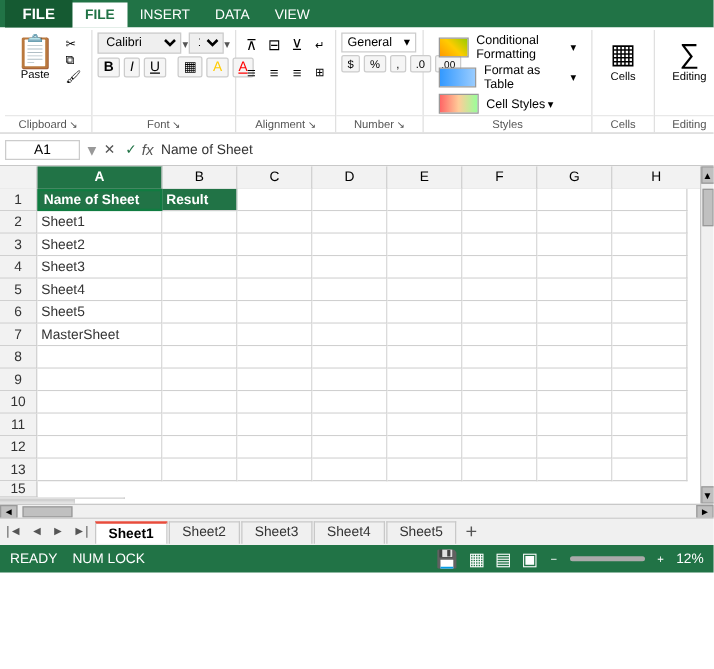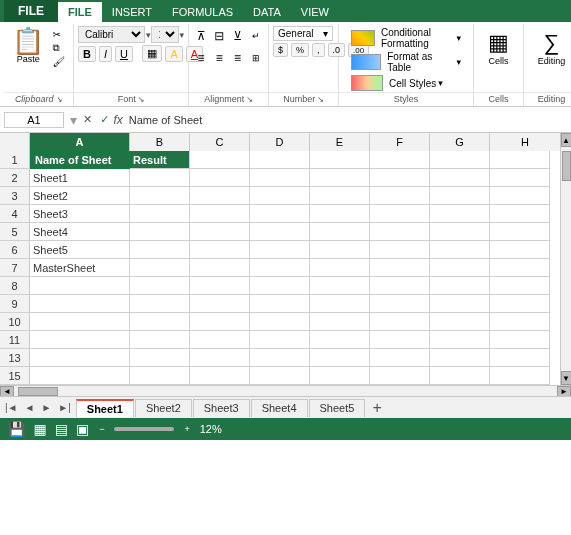--- a/index.html
+++ b/index.html
@@ -38,21 +38,20 @@
   </style>
 </head>
 <body>
 
 <div>
 
   <div class="tab-bar">
     <div class="file-tab">FILE</div>
     <div class="ribbon-tab active">FILE</div>
     <div class="ribbon-tab">INSERT</div>
-    <div class="ribbon-tab">FORMULAS</div>
     <div class="ribbon-tab">DATA</div>
     <div class="ribbon-tab">VIEW</div>
   </div>
 
   <div class="ribbon-content">
 
     <div style="display:flex;flex-direction:column;border-right:1px solid #e0e0e0;padding:2px 4px 14px 4px;min-width:70px;position:relative;">
       <div style="display:flex;align-items:flex-start;">
         <div style="display:flex;flex-direction:column;align-items:center;cursor:pointer;padding:2px 4px;">
           <span style="font-size:26px;line-height:1;">📋</span>
@@ -63,21 +62,21 @@
             <span>✂</span>
           </div>
           <div style="display:flex;align-items:center;cursor:pointer;padding:1px 2px;font-size:10px;">
             <span>⧉</span>
           </div>
           <div style="display:flex;align-items:center;cursor:pointer;padding:1px 2px;font-size:10px;">
             <span>🖌</span>
           </div>
         </div>
       </div>
-      <div class="group-label-row" style="position:absolute;bottom:2px;left:0;right:0;font-style:italic;">
+      <div class="group-label-row" style="position:absolute;bottom:2px;left:0;right:0;">
         <span>Clipboard</span>
         <span style="margin-left:2px;font-size:8px;cursor:pointer;">↘</span>
       </div>
     </div>
 
     <div style="display:flex;flex-direction:column;border-right:1px solid #e0e0e0;padding:2px 4px 14px 4px;min-width:115px;position:relative;">
       <div style="display:flex;align-items:center;margin-bottom:2px;">
         <select style="border:1px solid #ccc;font-size:10px;padding:1px 2px;width:76px;">
           <option>Calibri</option>
         </select>
@@ -328,31 +327,42 @@
             <div style="width: 100px; min-width: 100px; height: 18px; background: rgb(255, 255, 255); color: rgb(51, 51, 51); font-weight: normal; border-right: 1px solid rgb(208, 208, 208); border-bottom: 1px solid rgb(208, 208, 208); display: flex; align-items: center; padding: 0px 3px; font-size: 11px; overflow: hidden; white-space: nowrap; cursor: pointer;"></div>
             <div style="width: 60px; min-width: 60px; height: 18px; background: rgb(255, 255, 255); color: rgb(51, 51, 51); font-weight: normal; border-right: 1px solid rgb(208, 208, 208); border-bottom: 1px solid rgb(208, 208, 208); display: flex; align-items: center; padding: 0px 3px; font-size: 11px; overflow: hidden; white-space: nowrap; cursor: pointer;"></div>
             <div style="width: 60px; min-width: 60px; height: 18px; background: rgb(255, 255, 255); color: rgb(51, 51, 51); font-weight: normal; border-right: 1px solid rgb(208, 208, 208); border-bottom: 1px solid rgb(208, 208, 208); display: flex; align-items: center; padding: 0px 3px; font-size: 11px; overflow: hidden; white-space: nowrap; cursor: pointer;"></div>
             <div style="width: 60px; min-width: 60px; height: 18px; background: rgb(255, 255, 255); color: rgb(51, 51, 51); font-weight: normal; border-right: 1px solid rgb(208, 208, 208); border-bottom: 1px solid rgb(208, 208, 208); display: flex; align-items: center; padding: 0px 3px; font-size: 11px; overflow: hidden; white-space: nowrap; cursor: pointer;"></div>
             <div style="width: 60px; min-width: 60px; height: 18px; background: rgb(255, 255, 255); color: rgb(51, 51, 51); font-weight: normal; border-right: 1px solid rgb(208, 208, 208); border-bottom: 1px solid rgb(208, 208, 208); display: flex; align-items: center; padding: 0px 3px; font-size: 11px; overflow: hidden; white-space: nowrap; cursor: pointer;"></div>
             <div style="width: 60px; min-width: 60px; height: 18px; background: rgb(255, 255, 255); color: rgb(51, 51, 51); font-weight: normal; border-right: 1px solid rgb(208, 208, 208); border-bottom: 1px solid rgb(208, 208, 208); display: flex; align-items: center; padding: 0px 3px; font-size: 11px; overflow: hidden; white-space: nowrap; cursor: pointer;"></div>
             <div style="width: 60px; min-width: 60px; height: 18px; background: rgb(255, 255, 255); color: rgb(51, 51, 51); font-weight: normal; border-right: 1px solid rgb(208, 208, 208); border-bottom: 1px solid rgb(208, 208, 208); display: flex; align-items: center; padding: 0px 3px; font-size: 11px; overflow: hidden; white-space: nowrap; cursor: pointer;"></div>
             <div style="width: 60px; min-width: 60px; height: 18px; background: rgb(255, 255, 255); color: rgb(51, 51, 51); font-weight: normal; border-right: 1px solid rgb(208, 208, 208); border-bottom: 1px solid rgb(208, 208, 208); display: flex; align-items: center; padding: 0px 3px; font-size: 11px; overflow: hidden; white-space: nowrap; cursor: pointer;"></div>
           </div>
           <div style="display: flex; flex-direction: row; height: 18px; min-height: 18px;">
+            <div style="width: 30px; min-width: 30px; height: 18px; background: rgb(242, 242, 242); border-right: 1px solid rgb(200, 200, 200); border-bottom: 1px solid rgb(208, 208, 208); display: flex; align-items: center; justify-content: center; font-size: 11px; color: rgb(51, 51, 51); cursor: pointer;">12</div>
+            <div style="width: 100px; min-width: 100px; height: 18px; background: rgb(255, 255, 255); color: rgb(51, 51, 51); font-weight: normal; border-right: 1px solid rgb(208, 208, 208); border-bottom: 1px solid rgb(208, 208, 208); display: flex; align-items: center; padding: 0px 3px; font-size: 11px; overflow: hidden; white-space: nowrap; cursor: pointer;"></div>
+            <div style="width: 60px; min-width: 60px; height: 18px; background: rgb(255, 255, 255); color: rgb(51, 51, 51); font-weight: normal; border-right: 1px solid rgb(208, 208, 208); border-bottom: 1px solid rgb(208, 208, 208); display: flex; align-items: center; padding: 0px 3px; font-size: 11px; overflow: hidden; white-space: nowrap; cursor: pointer;"></div>
+            <div style="width: 60px; min-width: 60px; height: 18px; background: rgb(255, 255, 255); color: rgb(51, 51, 51); font-weight: normal; border-right: 1px solid rgb(208, 208, 208); border-bottom: 1px solid rgb(208, 208, 208); display: flex; align-items: center; padding: 0px 3px; font-size: 11px; overflow: hidden; white-space: nowrap; cursor: pointer;"></div>
+            <div style="width: 60px; min-width: 60px; height: 18px; background: rgb(255, 255, 255); color: rgb(51, 51, 51); font-weight: normal; border-right: 1px solid rgb(208, 208, 208); border-bottom: 1px solid rgb(208, 208, 208); display: flex; align-items: center; padding: 0px 3px; font-size: 11px; overflow: hidden; white-space: nowrap; cursor: pointer;"></div>
+            <div style="width: 60px; min-width: 60px; height: 18px; background: rgb(255, 255, 255); color: rgb(51, 51, 51); font-weight: normal; border-right: 1px solid rgb(208, 208, 208); border-bottom: 1px solid rgb(208, 208, 208); display: flex; align-items: center; padding: 0px 3px; font-size: 11px; overflow: hidden; white-space: nowrap; cursor: pointer;"></div>
+            <div style="width: 60px; min-width: 60px; height: 18px; background: rgb(255, 255, 255); color: rgb(51, 51, 51); font-weight: normal; border-right: 1px solid rgb(208, 208, 208); border-bottom: 1px solid rgb(208, 208, 208); display: flex; align-items: center; padding: 0px 3px; font-size: 11px; overflow: hidden; white-space: nowrap; cursor: pointer;"></div>
+            <div style="width: 60px; min-width: 60px; height: 18px; background: rgb(255, 255, 255); color: rgb(51, 51, 51); font-weight: normal; border-right: 1px solid rgb(208, 208, 208); border-bottom: 1px solid rgb(208, 208, 208); display: flex; align-items: center; padding: 0px 3px; font-size: 11px; overflow: hidden; white-space: nowrap; cursor: pointer;"></div>
+            <div style="width: 60px; min-width: 60px; height: 18px; background: rgb(255, 255, 255); color: rgb(51, 51, 51); font-weight: normal; border-right: 1px solid rgb(208, 208, 208); border-bottom: 1px solid rgb(208, 208, 208); display: flex; align-items: center; padding: 0px 3px; font-size: 11px; overflow: hidden; white-space: nowrap; cursor: pointer;"></div>
+          </div>
+          <div style="display: flex; flex-direction: row; height: 18px; min-height: 18px;">
             <div style="width: 30px; min-width: 30px; height: 18px; background: rgb(242, 242, 242); border-right: 1px solid rgb(200, 200, 200); border-bottom: 1px solid rgb(208, 208, 208); display: flex; align-items: center; justify-content: center; font-size: 11px; color: rgb(51, 51, 51); cursor: pointer;">13</div>
             <div style="width: 100px; min-width: 100px; height: 18px; background: rgb(255, 255, 255); color: rgb(51, 51, 51); font-weight: normal; border-right: 1px solid rgb(208, 208, 208); border-bottom: 1px solid rgb(208, 208, 208); display: flex; align-items: center; padding: 0px 3px; font-size: 11px; overflow: hidden; white-space: nowrap; cursor: pointer;"></div>
             <div style="width: 60px; min-width: 60px; height: 18px; background: rgb(255, 255, 255); color: rgb(51, 51, 51); font-weight: normal; border-right: 1px solid rgb(208, 208, 208); border-bottom: 1px solid rgb(208, 208, 208); display: flex; align-items: center; padding: 0px 3px; font-size: 11px; overflow: hidden; white-space: nowrap; cursor: pointer;"></div>
             <div style="width: 60px; min-width: 60px; height: 18px; background: rgb(255, 255, 255); color: rgb(51, 51, 51); font-weight: normal; border-right: 1px solid rgb(208, 208, 208); border-bottom: 1px solid rgb(208, 208, 208); display: flex; align-items: center; padding: 0px 3px; font-size: 11px; overflow: hidden; white-space: nowrap; cursor: pointer;"></div>
             <div style="width: 60px; min-width: 60px; height: 18px; background: rgb(255, 255, 255); color: rgb(51, 51, 51); font-weight: normal; border-right: 1px solid rgb(208, 208, 208); border-bottom: 1px solid rgb(208, 208, 208); display: flex; align-items: center; padding: 0px 3px; font-size: 11px; overflow: hidden; white-space: nowrap; cursor: pointer;"></div>
             <div style="width: 60px; min-width: 60px; height: 18px; background: rgb(255, 255, 255); color: rgb(51, 51, 51); font-weight: normal; border-right: 1px solid rgb(208, 208, 208); border-bottom: 1px solid rgb(208, 208, 208); display: flex; align-items: center; padding: 0px 3px; font-size: 11px; overflow: hidden; white-space: nowrap; cursor: pointer;"></div>
             <div style="width: 60px; min-width: 60px; height: 18px; background: rgb(255, 255, 255); color: rgb(51, 51, 51); font-weight: normal; border-right: 1px solid rgb(208, 208, 208); border-bottom: 1px solid rgb(208, 208, 208); display: flex; align-items: center; padding: 0px 3px; font-size: 11px; overflow: hidden; white-space: nowrap; cursor: pointer;"></div>
             <div style="width: 60px; min-width: 60px; height: 18px; background: rgb(255, 255, 255); color: rgb(51, 51, 51); font-weight: normal; border-right: 1px solid rgb(208, 208, 208); border-bottom: 1px solid rgb(208, 208, 208); display: flex; align-items: center; padding: 0px 3px; font-size: 11px; overflow: hidden; white-space: nowrap; cursor: pointer;"></div>
             <div style="width: 60px; min-width: 60px; height: 18px; background: rgb(255, 255, 255); color: rgb(51, 51, 51); font-weight: normal; border-right: 1px solid rgb(208, 208, 208); border-bottom: 1px solid rgb(208, 208, 208); display: flex; align-items: center; padding: 0px 3px; font-size: 11px; overflow: hidden; white-space: nowrap; cursor: pointer;"></div>
           </div>
-          <div style="display: flex; flex-direction: row; height: 18px; min-height: 18px;">
+          <div style="display: flex; flex-direction: column; height: 18px; min-height: 18px;">
             <div style="width: 30px; min-width: 30px; height: 18px; background: rgb(242, 242, 242); border-right: 1px solid rgb(200, 200, 200); border-bottom: 1px solid rgb(208, 208, 208); display: flex; align-items: center; justify-content: center; font-size: 11px; color: rgb(51, 51, 51); cursor: pointer;">15</div>
             <div style="width: 100px; min-width: 100px; height: 18px; background: rgb(255, 255, 255); color: rgb(51, 51, 51); font-weight: normal; border-right: 1px solid rgb(208, 208, 208); border-bottom: 1px solid rgb(208, 208, 208); display: flex; align-items: center; padding: 0px 3px; font-size: 11px; overflow: hidden; white-space: nowrap; cursor: pointer;"></div>
             <div style="width: 60px; min-width: 60px; height: 18px; background: rgb(255, 255, 255); color: rgb(51, 51, 51); font-weight: normal; border-right: 1px solid rgb(208, 208, 208); border-bottom: 1px solid rgb(208, 208, 208); display: flex; align-items: center; padding: 0px 3px; font-size: 11px; overflow: hidden; white-space: nowrap; cursor: pointer;"></div>
             <div style="width: 60px; min-width: 60px; height: 18px; background: rgb(255, 255, 255); color: rgb(51, 51, 51); font-weight: normal; border-right: 1px solid rgb(208, 208, 208); border-bottom: 1px solid rgb(208, 208, 208); display: flex; align-items: center; padding: 0px 3px; font-size: 11px; overflow: hidden; white-space: nowrap; cursor: pointer;"></div>
             <div style="width: 60px; min-width: 60px; height: 18px; background: rgb(255, 255, 255); color: rgb(51, 51, 51); font-weight: normal; border-right: 1px solid rgb(208, 208, 208); border-bottom: 1px solid rgb(208, 208, 208); display: flex; align-items: center; padding: 0px 3px; font-size: 11px; overflow: hidden; white-space: nowrap; cursor: pointer;"></div>
             <div style="width: 60px; min-width: 60px; height: 18px; background: rgb(255, 255, 255); color: rgb(51, 51, 51); font-weight: normal; border-right: 1px solid rgb(208, 208, 208); border-bottom: 1px solid rgb(208, 208, 208); display: flex; align-items: center; padding: 0px 3px; font-size: 11px; overflow: hidden; white-space: nowrap; cursor: pointer;"></div>
             <div style="width: 60px; min-width: 60px; height: 18px; background: rgb(255, 255, 255); color: rgb(51, 51, 51); font-weight: normal; border-right: 1px solid rgb(208, 208, 208); border-bottom: 1px solid rgb(208, 208, 208); display: flex; align-items: center; padding: 0px 3px; font-size: 11px; overflow: hidden; white-space: nowrap; cursor: pointer;"></div>
             <div style="width: 60px; min-width: 60px; height: 18px; background: rgb(255, 255, 255); color: rgb(51, 51, 51); font-weight: normal; border-right: 1px solid rgb(208, 208, 208); border-bottom: 1px solid rgb(208, 208, 208); display: flex; align-items: center; padding: 0px 3px; font-size: 11px; overflow: hidden; white-space: nowrap; cursor: pointer;"></div>
             <div style="width: 60px; min-width: 60px; height: 18px; background: rgb(255, 255, 255); color: rgb(51, 51, 51); font-weight: normal; border-right: 1px solid rgb(208, 208, 208); border-bottom: 1px solid rgb(208, 208, 208); display: flex; align-items: center; padding: 0px 3px; font-size: 11px; overflow: hidden; white-space: nowrap; cursor: pointer;"></div>
           </div>
@@ -390,20 +400,24 @@
       <div style="padding: 2px 10px; font-size: 11px; cursor: pointer; border-right: 1px solid rgb(200, 200, 200); border-left: 1px solid rgb(200, 200, 200); border-image: initial; border-bottom: none; margin-right: 1px; background: rgb(255, 255, 255); border-top: 2px solid rgb(231, 76, 60); font-weight: bold;">Sheet1</div>
       <div style="padding: 2px 10px; font-size: 11px; cursor: pointer; border-top: 1px solid rgb(200, 200, 200); border-right: 1px solid rgb(200, 200, 200); border-left: 1px solid rgb(200, 200, 200); border-image: initial; border-bottom: none; margin-right: 1px; background: rgb(240, 240, 240); color: rgb(51, 51, 51);">Sheet2</div>
       <div style="padding: 2px 10px; font-size: 11px; cursor: pointer; border-top: 1px solid rgb(200, 200, 200); border-right: 1px solid rgb(200, 200, 200); border-left: 1px solid rgb(200, 200, 200); border-image: initial; border-bottom: none; margin-right: 1px; background: rgb(240, 240, 240); color: rgb(51, 51, 51);">Sheet3</div>
       <div style="padding: 2px 10px; font-size: 11px; cursor: pointer; border-top: 1px solid rgb(200, 200, 200); border-right: 1px solid rgb(200, 200, 200); border-left: 1px solid rgb(200, 200, 200); border-image: initial; border-bottom: none; margin-right: 1px; background: rgb(240, 240, 240); color: rgb(51, 51, 51);">Sheet4</div>
       <div style="padding: 2px 10px; font-size: 11px; cursor: pointer; border-top: 1px solid rgb(200, 200, 200); border-right: 1px solid rgb(200, 200, 200); border-left: 1px solid rgb(200, 200, 200); border-image: initial; border-bottom: none; margin-right: 1px; background: rgb(240, 240, 240); color: rgb(51, 51, 51);">Sheet5</div>
     </div>
   <span style="font-size:16px;color:#555;cursor:pointer;padding:0 6px;">+</span>
 </div>
 
 <div class="status-bar">
+  <div style="display:flex;gap:12px;">
+    <span>READY</span>
+    <span>NUM LOCK</span>
+  </div>
   <div class="status-right">
     <span style="font-size:14px;cursor:pointer;">💾</span>
     <span style="font-size:14px;cursor:pointer;">▦</span>
     <span style="font-size:14px;cursor:pointer;">▤</span>
     <span style="font-size:14px;cursor:pointer;">▣</span>
     <span style="font-size:9px;margin:0 2px;">−</span>
     <div class="zoom-slider"></div>
     <span style="font-size:9px;margin:0 2px;">+</span>
     <span>12%</span>
   </div>

